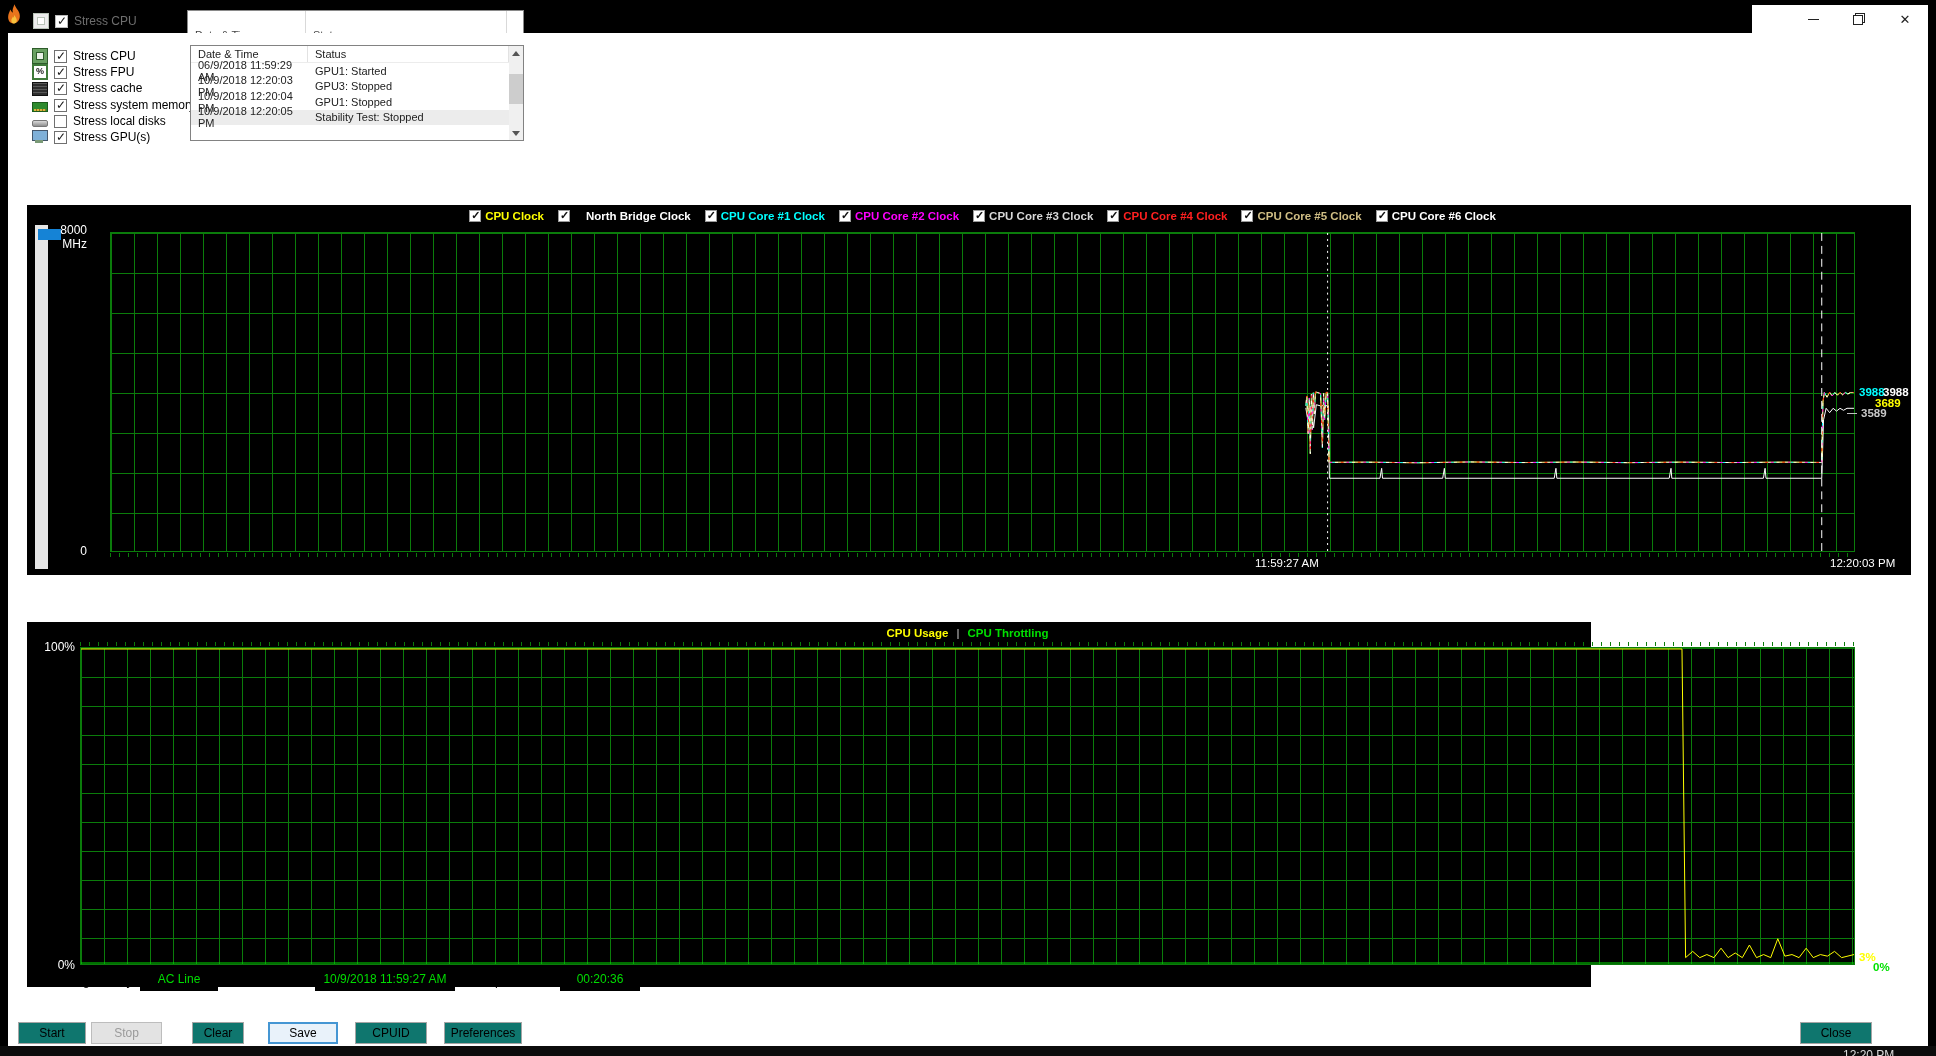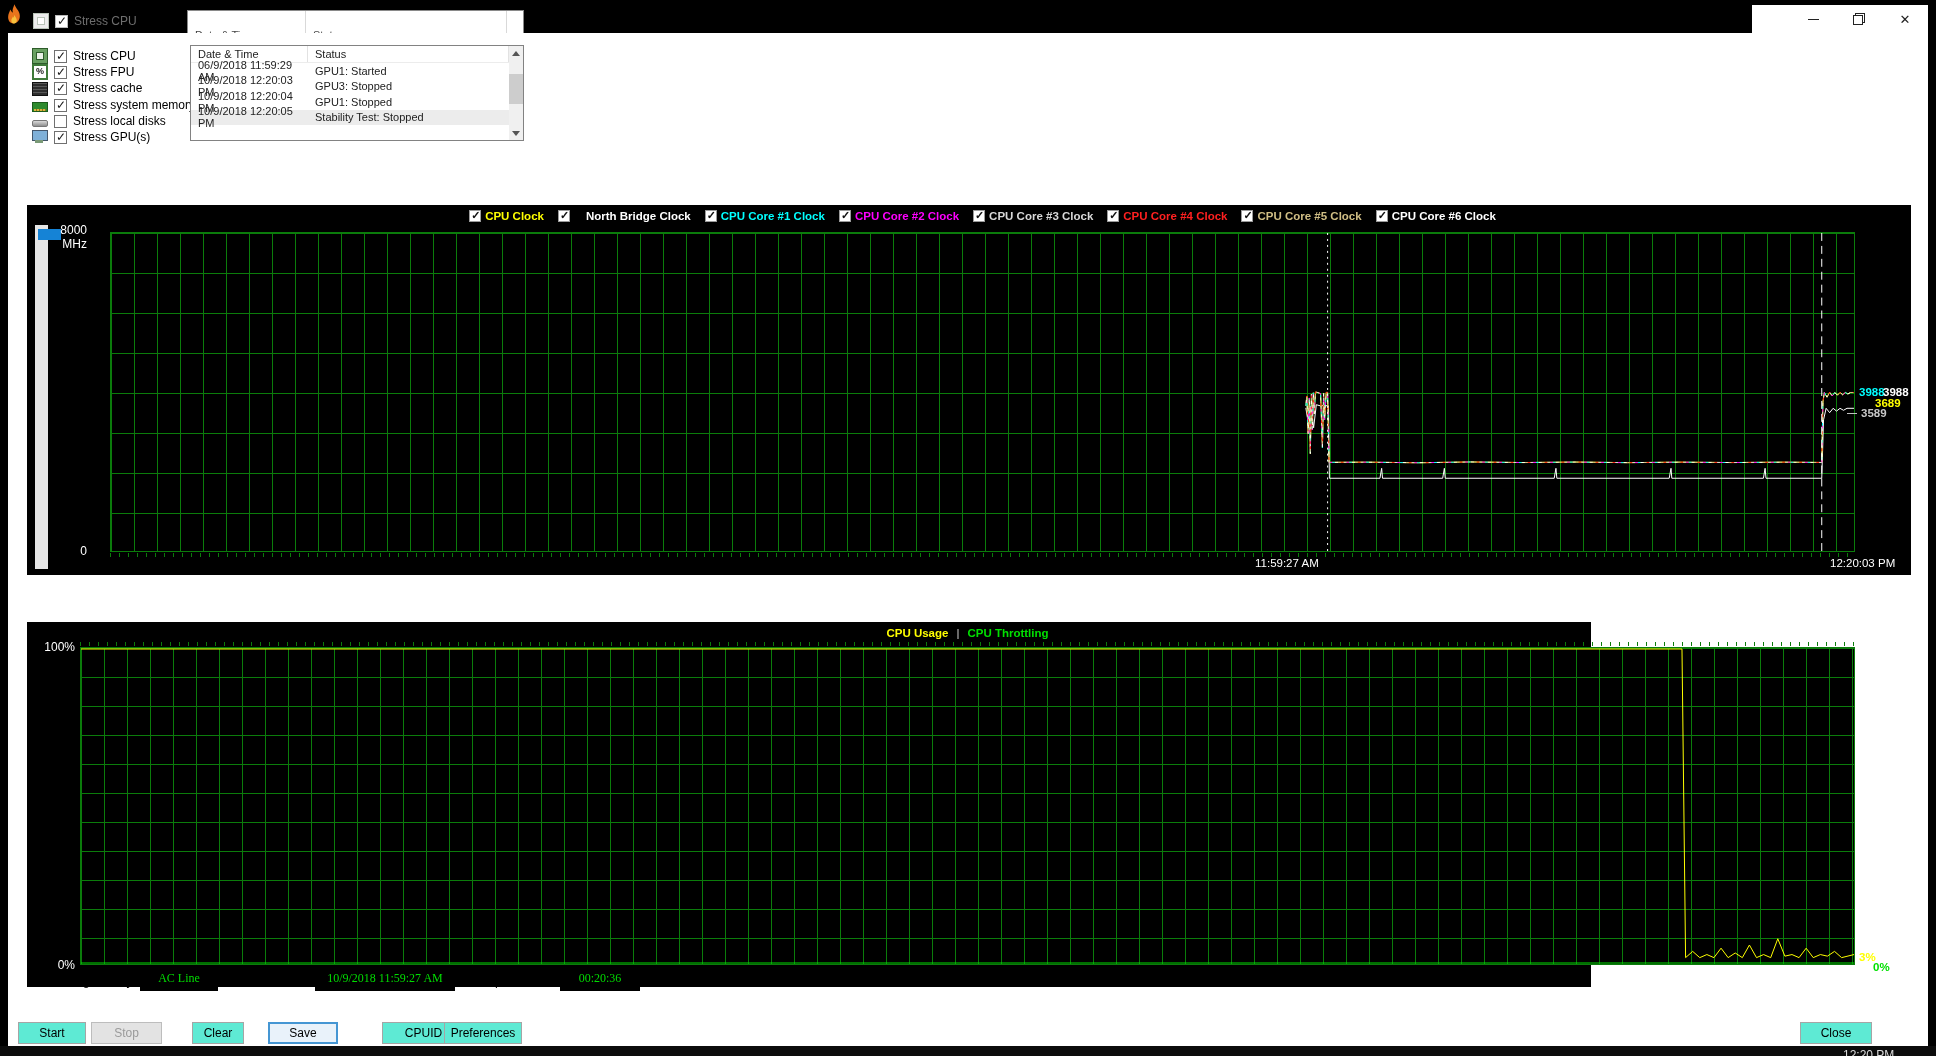--- a/index.html
+++ b/index.html
@@ -86,24 +86,24 @@
 .vlab { position:absolute; font-size:11.5px; font-weight:bold; }
 #legend-top { position:absolute; left:83px; top:5px; width:1745px; display:flex; justify-content:center; align-items:center; gap:14px; font-size:11.5px; font-weight:bold; }
 .leg { display:flex; align-items:center; gap:4px; white-space:nowrap; }
 #legend-bot { position:absolute; left:53px; top:5px; width:1775px; display:flex; justify-content:center; gap:8px; font-size:11.5px; font-weight:bold; }
 
 .vtrack { position:absolute; left:8px; top:20px; width:13px; height:344px; background:#e6e6e6; }
 .vthumb { position:absolute; left:3px; top:4px; width:23px; height:11px; background:#1583d6; }
 
 
 .sb-label { position:absolute; top:941px; font-size:12.5px; color:#000; }
-.sb-box { position:absolute; top:933px; height:25px; background:#000; display:flex; align-items:center; justify-content:center; font-size:12px;font-family:Liberation Serif, serif; }
-
-
-.btn { position:absolute; top:989px; height:22px; background:#5eead4; border:1px solid #a5a5a5; font-size:12px; color:#000; display:flex; align-items:center; justify-content:center; }
+.sb-box { position:absolute; top:933px; height:25px; background:#000; display:flex; align-items:center; justify-content:center; font-size:12px; }
+
+
+.btn { position:absolute; top:989px; height:22px; background:#0f766e; border:1px solid #a5a5a5; font-size:12px; color:#000; display:flex; align-items:center; justify-content:center; }
 .btn.disabled { color:#9a9a9a; background:#e3e3e3; border-color:#bdbdbd; }
 .btn.focused { background:#e9f2fa; border:2px solid #4596d3; }
 
 
 #taskbar { position:absolute; left:0; top:1046px; width:1936px; height:10px; background:#0c0c0c; overflow:hidden; z-index:4; }
 #task-clock { position:absolute; left:1843px; top:2px; color:#dcdcdc; font-size:12px; }
 </style>
 </head>
 <body>
 
@@ -299,20 +299,20 @@
   <div class="sb-box" style="left: 132px; width: 78px; color: rgb(0, 221, 0);">AC Line</div>
   <div class="sb-label" style="left:232px">Test Started:</div>
   <div class="sb-box" style="left: 307px; width: 140px; color: rgb(0, 221, 0); text-align: center;">10/9/2018 11:59:27 AM</div>
   <div class="sb-label" style="left:469px">Elapsed Time:</div>
   <div class="sb-box" style="left: 552px; width: 80px; color: rgb(0, 221, 0);">00:20:36</div>
 
   <div class="btn" style="left:10px;width:68px">Start</div>
   <div class="btn disabled" style="left:83px;width:71px">Stop</div>
   <div class="btn" style="left:184px;width:52px">Clear</div>
   <div class="btn focused" style="left:260px;width:70px">Save</div>
-  <div class="btn" style="left:374px;width:83px">CPUID</div>
+  <div class="btn" style="left:347px;width:72px">CPUID</div>
   <div class="btn" style="left:436px;width:78px">Preferences</div>
   <div class="btn" style="left:1792px;width:72px">Close</div>
 </div>
 
 <div id="taskbar">
   <span id="task-clock">12:20 PM</span>
 </div>
 
 </body></html>

